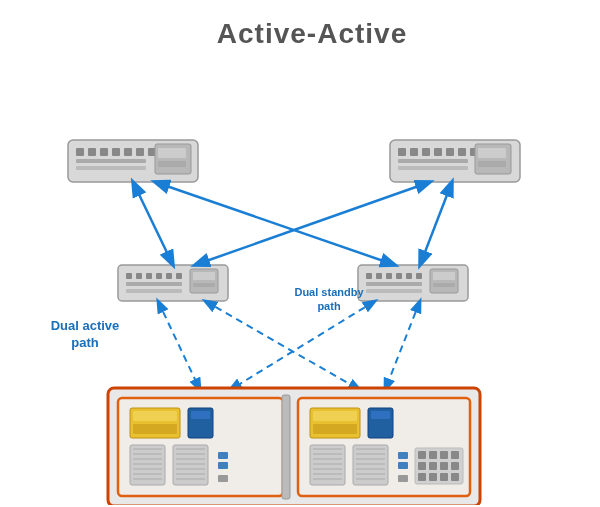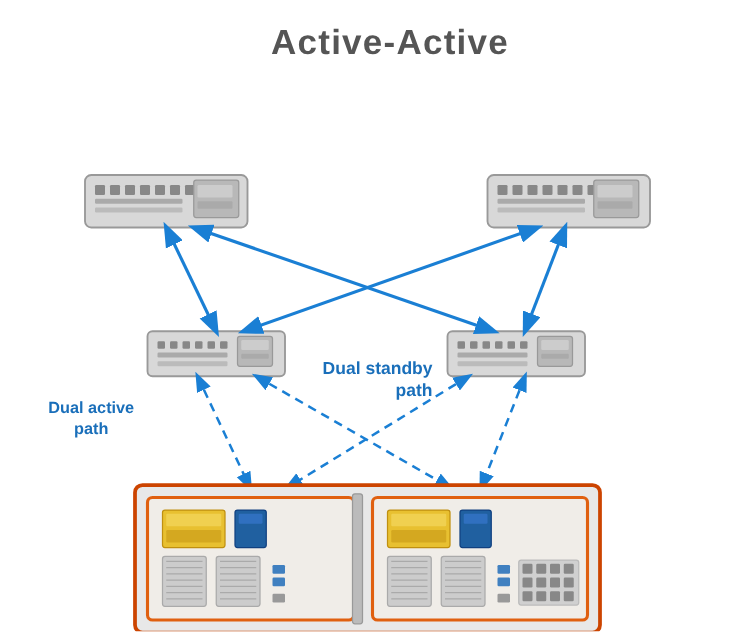--- a/index.html
+++ b/index.html
@@ -27,37 +27,37 @@
       top: 10px;
     }
     svg.diagram-svg {
       position: absolute;
       top: 0; left: 0;
       width: 600px;
       height: 445px;
     }
     .label-dual-active {
       position: absolute;
-      left: 28px;
+      left: 40px;
       top: 258px;
       color: #1a6fba;
       font-size: 13px;
       font-weight: bold;
       text-align: center;
       width: 90px;
       line-height: 1.3;
     }
     .label-dual-standby {
       position: absolute;
-      left: 256px;
+      left: 284px;
       top: 225px;
       color: #1a6fba;
-      font-size: 14px;
+      font-size: 11px;
       font-weight: bold;
-      text-align: right;
+      text-align: center;
       width: 90px;
       line-height: 1.3;
     }
   </style>
 </head>
 <body>
 
 <div class="main-title">Active-Active</div>
 
 <div class="diagram-area">

